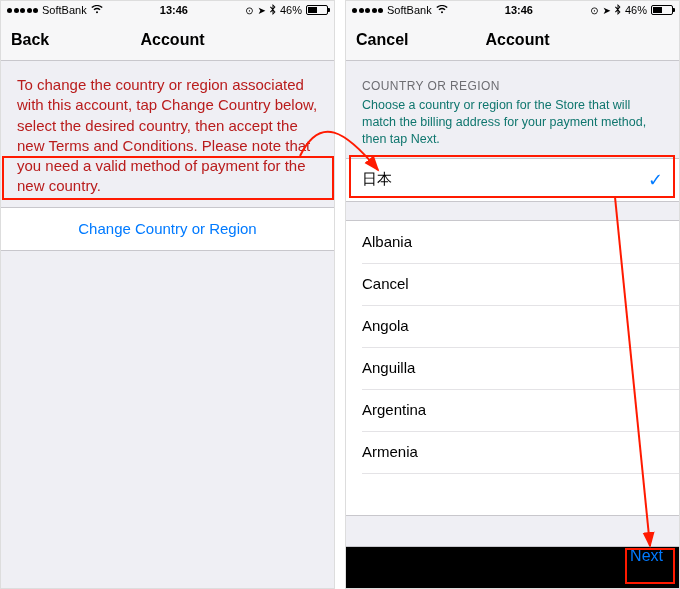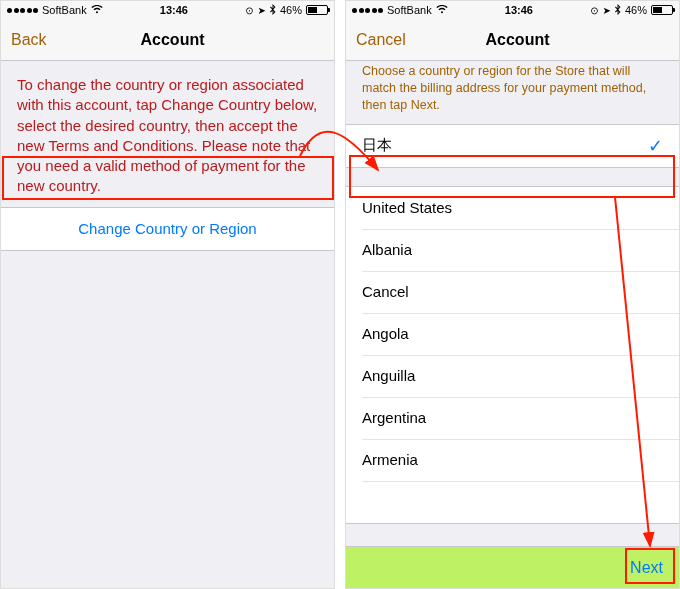--- a/index.html
+++ b/index.html
@@ -55,38 +55,38 @@
     align-items: center;
     justify-content: space-between;
     padding: 0 10px;
     position: relative;
   }
   .nav-title {
     position: absolute; left: 10px; right: 0; text-align: center;
     font-weight: 600; font-size: 16px; color: #000;
     pointer-events: none;
   }
-  .nav-btn { color: #a16207; font-size: 16px; z-index: 1; cursor: pointer; }
+  .nav-btn { color: #000000; font-size: 16px; z-index: 1; cursor: pointer; font-weight: bold; }
   
   .body-area { flex: 1; overflow: hidden; display: flex; flex-direction: column; }
   .desc-text {
     color: #b91c1c;
     font-size: 15px;
     line-height: 1.35;
     padding: 14px 16px 10px 16px;
   }
   .section-header {
     color: #6d6d72;
     font-size: 12px;
     padding: 18px 16px 2px 16px;
     text-transform: uppercase;
     letter-spacing: 0.4px;
   }
   .section-subtext {
-    color: #a16207;
+    color: #0f766e;
     font-size: 12.5px;
     line-height: 1.35;
     padding: 2px 16px 10px 16px;
   }
   .cell-group { background: #fff; border-top: 1px solid #c8c7cc; border-bottom: 1px solid #c8c7cc; }
   .cell {
     min-height: 42px;
     padding: 0 16px;
     display: flex;
     align-items: center;
@@ -98,24 +98,24 @@
   }
   .cell + .cell::before {
     content: ""; position: absolute; left: 16px; right: 0; top: 0;
     height: 1px; background: #c8c7cc; transform: scaleY(0.5);
   }
   .cell-button { color: #007aff; justify-content: center; cursor: pointer; }
   .check { color: #007aff; font-size: 18px; }
   
   .toolbar {
     height: 42px;
-    background: #bef264;
+    background: #000000;
     border-top: 1px solid #c8c7cc;
     display: flex;
-    align-items: center;
+    align-items: flex-start;
     justify-content: flex-end;
     padding: 0 16px;
   }
   .toolbar-btn { color: #007aff; font-size: 16px; cursor: pointer; }
   
   .annot-box { position: absolute; border: 2px solid #ff1a00; pointer-events: none; }
   
   .arrow-svg { position: absolute; left: 0; top: 0; pointer-events: none; }
   
   .wifi-icon, .loc-icon, .bt-icon, .alarm-icon { font-size: 10px; }
@@ -205,35 +205,33 @@
     </div>
   </div>
 
   <div class="nav-bar">
     <span class="nav-btn">Cancel</span>
     <span class="nav-title">Account</span>
     <span style="width:48px"></span>
   </div>
 
   <div class="body-area">
+    <div class="section-header">COUNTRY OR REGION</div>
     <div class="section-subtext">Choose a country or region for the Store that will match the billing address for your payment method, then tap Next.</div>
 
     <div class="cell-group" id="selected-group">
       <div class="cell">
         <span>日本</span>
         <span class="check">✓</span>
       </div>
     </div>
 
     <div style="height:18px"></div>
 
     <div class="cell-group" id="country-list">
-        <div class="cell">
-          <span>United States</span>
-        </div>
         <div class="cell">
           <span>Albania</span>
         </div>
         <div class="cell">
           <span>Cancel</span>
         </div>
         <div class="cell">
           <span>Angola</span>
         </div>
         <div class="cell">

